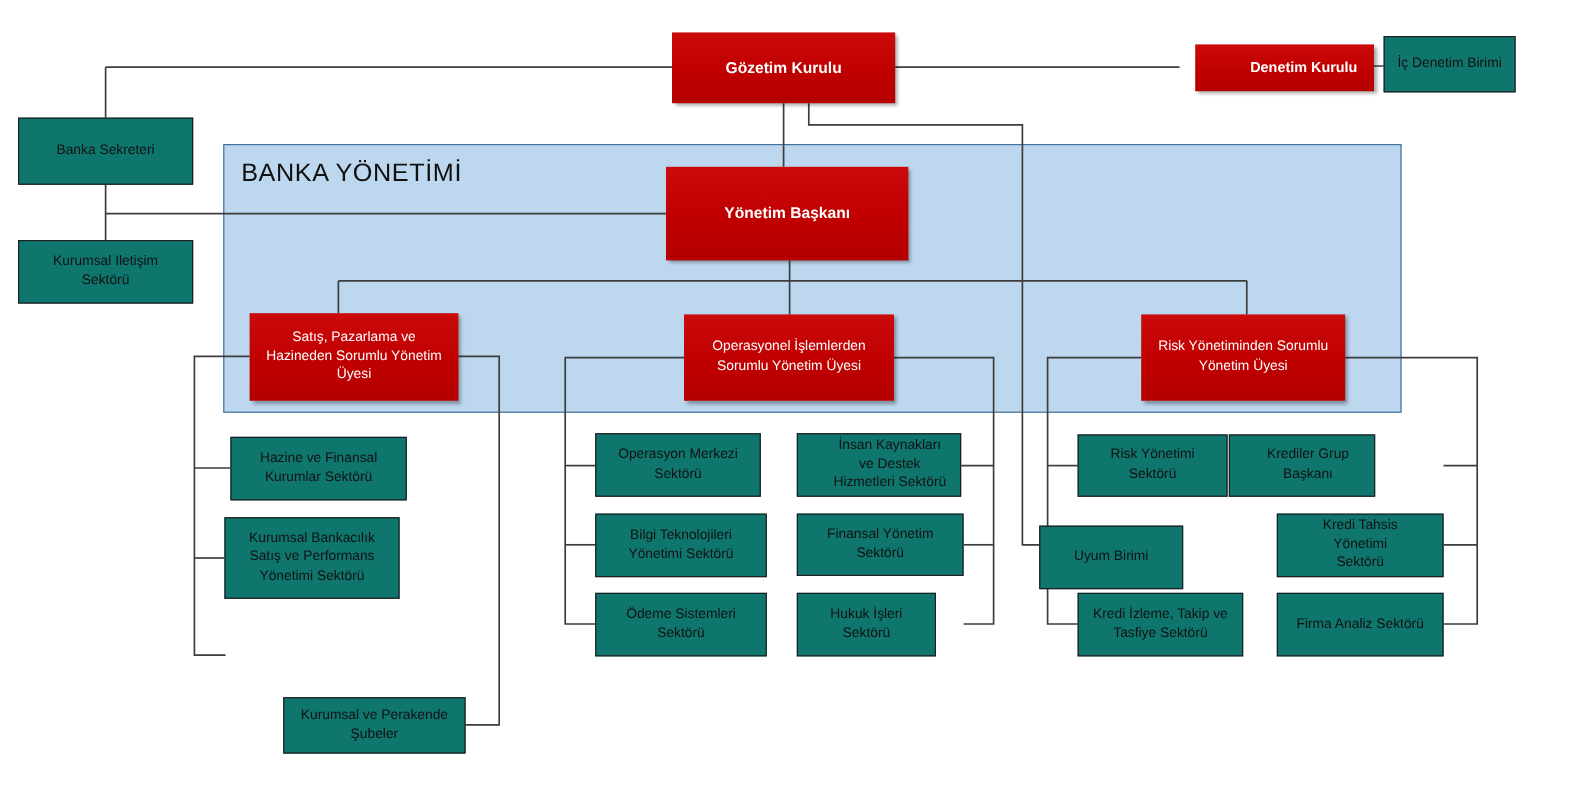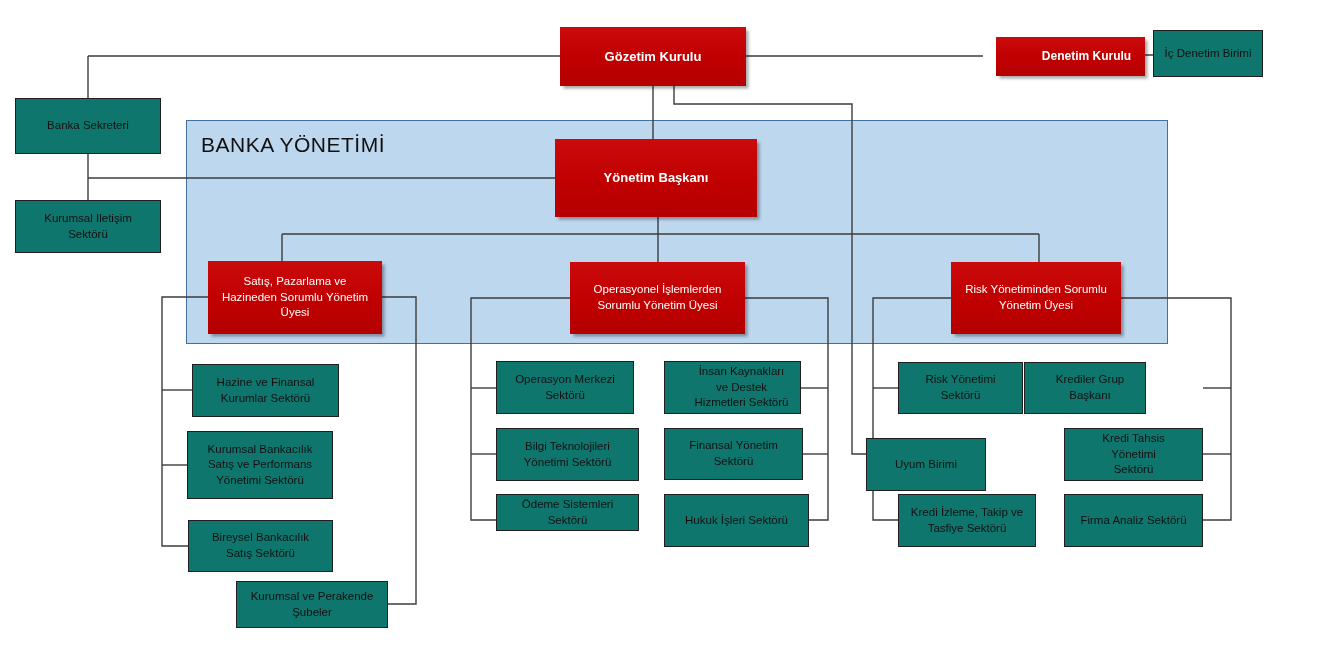--- a/index.html
+++ b/index.html
@@ -94,29 +94,28 @@
   <div class="node wb" style="left:15px;top:98px;width:146px;height:56px;">Banka Sekreteri</div>
   <div class="node wb" style="left:15px;top:200px;width:146px;height:53px;">Kurumsal Iletişim Sektörü</div>
   <div class="node rb big" style="left:555px;top:139px;width:202px;height:78px;">Yönetim Başkanı</div>
 
   <div class="node rb small" style="left:208px;top:261px;width:174px;height:73px;">Satış, Pazarlama ve Hazineden Sorumlu Yönetim Üyesi</div>
   <div class="node rb small" style="left:570px;top:262px;width:175px;height:72px;">Operasyonel İşlemlerden Sorumlu Yönetim Üyesi</div>
   <div class="node rb small" style="left:951px;top:262px;width:170px;height:72px;">Risk Yönetiminden Sorumlu Yönetim Üyesi</div>
 
   <div class="node wb" style="left:192px;top:364px;width:147px;height:53px;">Hazine ve Finansal Kurumlar Sektörü</div>
   <div class="node wb" style="left:187px;top:431px;width:146px;height:68px;">Kurumsal Bankacılık Satış ve Performans Yönetimi Sektörü</div>
-  <div class="node wb" style="left:188px;top:520px;width:145px;height:52px;">Bireysel Bankacılık Satış Sektörü</div>
   <div class="node wb" style="left:236px;top:581px;width:152px;height:47px;">Kurumsal ve Perakende Şubeler</div>
 
   <div class="node wb" style="left:496px;top:361px;width:138px;height:53px;">Operasyon Merkezi Sektörü</div>
   <div class="node wb" style="left:496px;top:428px;width:143px;height:53px;">Bilgi Teknolojileri Yönetimi Sektörü</div>
-  <div class="node wb" style="left:496px;top:494px;width:143px;height:37px;">Ödeme Sistemleri Sektörü</div>
+  <div class="node wb" style="left:496px;top:494px;width:143px;height:53px;">Ödeme Sistemleri Sektörü</div>
   <div class="node wb" style="left:664px;top:361px;width:137px;height:53px;padding-left:28px;">İnsan Kaynakları ve Destek Hizmetleri Sektörü</div>
   <div class="node wb" style="left:664px;top:428px;width:139px;height:52px;">Finansal Yönetim Sektörü</div>
-  <div class="node wb" style="left:664px;top:494px;width:145px;height:53px;">Hukuk İşleri Sektörü</div>
+  <div class="node wb" style="left:664px;top:494px;width:116px;height:53px;">Hukuk İşleri Sektörü</div>
 
   <div class="node wb" style="left:898px;top:362px;width:125px;height:52px;">Risk Yönetimi Sektörü</div>
   <div class="node wb" style="left:866px;top:428px;width:120px;height:53px;margin-top:10px;">Uyum Birimi</div>
   <div class="node wb" style="left:898px;top:494px;width:138px;height:53px;">Kredi İzleme, Takip ve Tasfiye Sektörü</div>
   <div class="node wb" style="left:1024px;top:362px;width:122px;height:52px;padding-left:20px;">Krediler Grup Başkanı</div>
   <div class="node wb narrow" style="left:1064px;top:428px;width:139px;height:53px;">Kredi Tahsis Yönetimi Sektörü</div>
   <div class="node wb" style="left:1064px;top:494px;width:139px;height:53px;">Firma Analiz Sektörü</div>
 
 </div>
 

